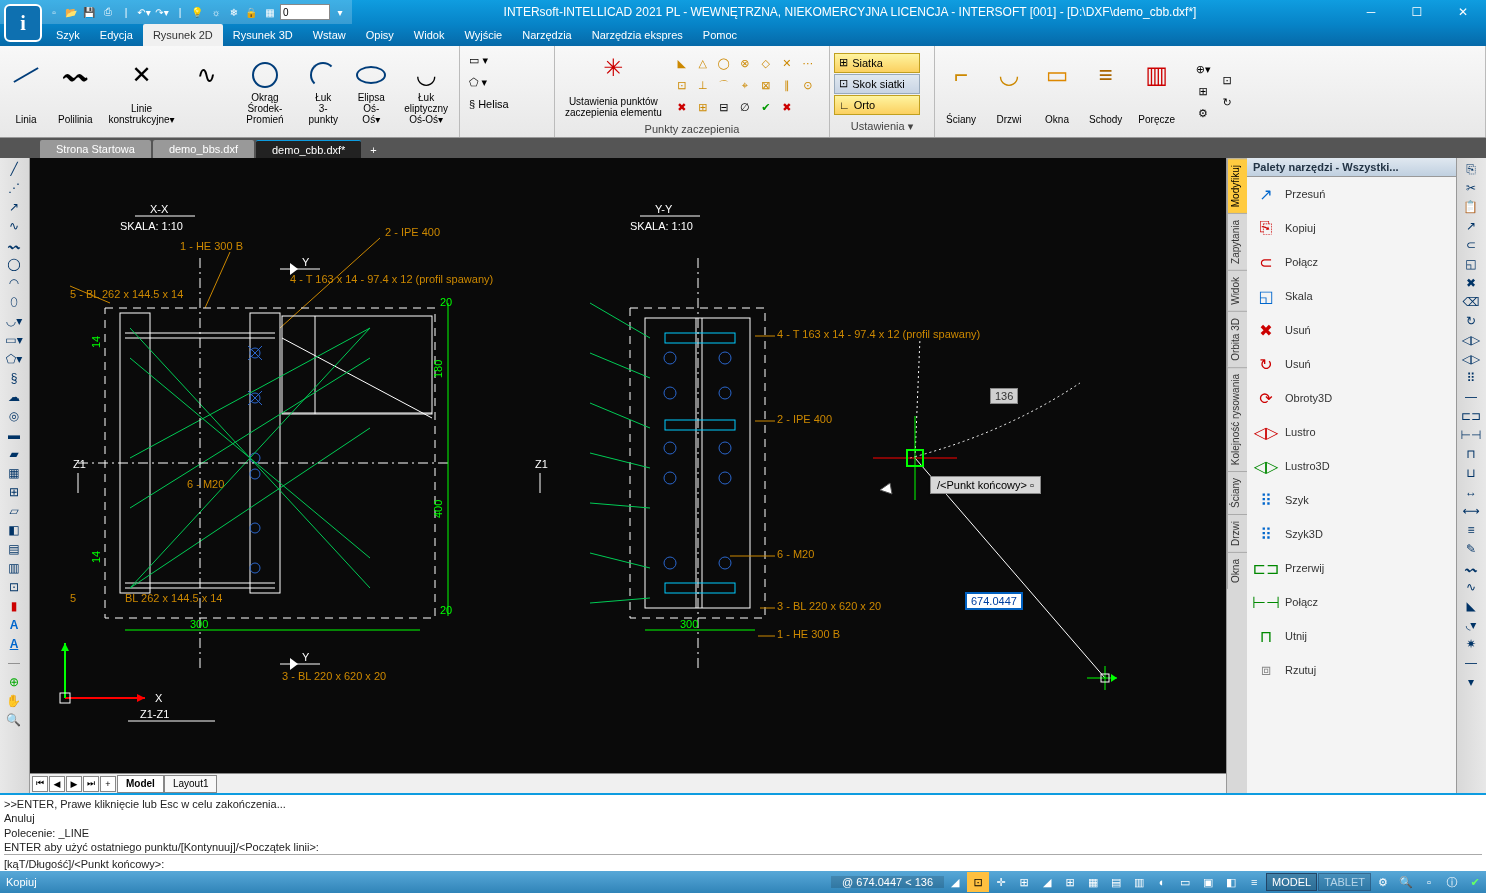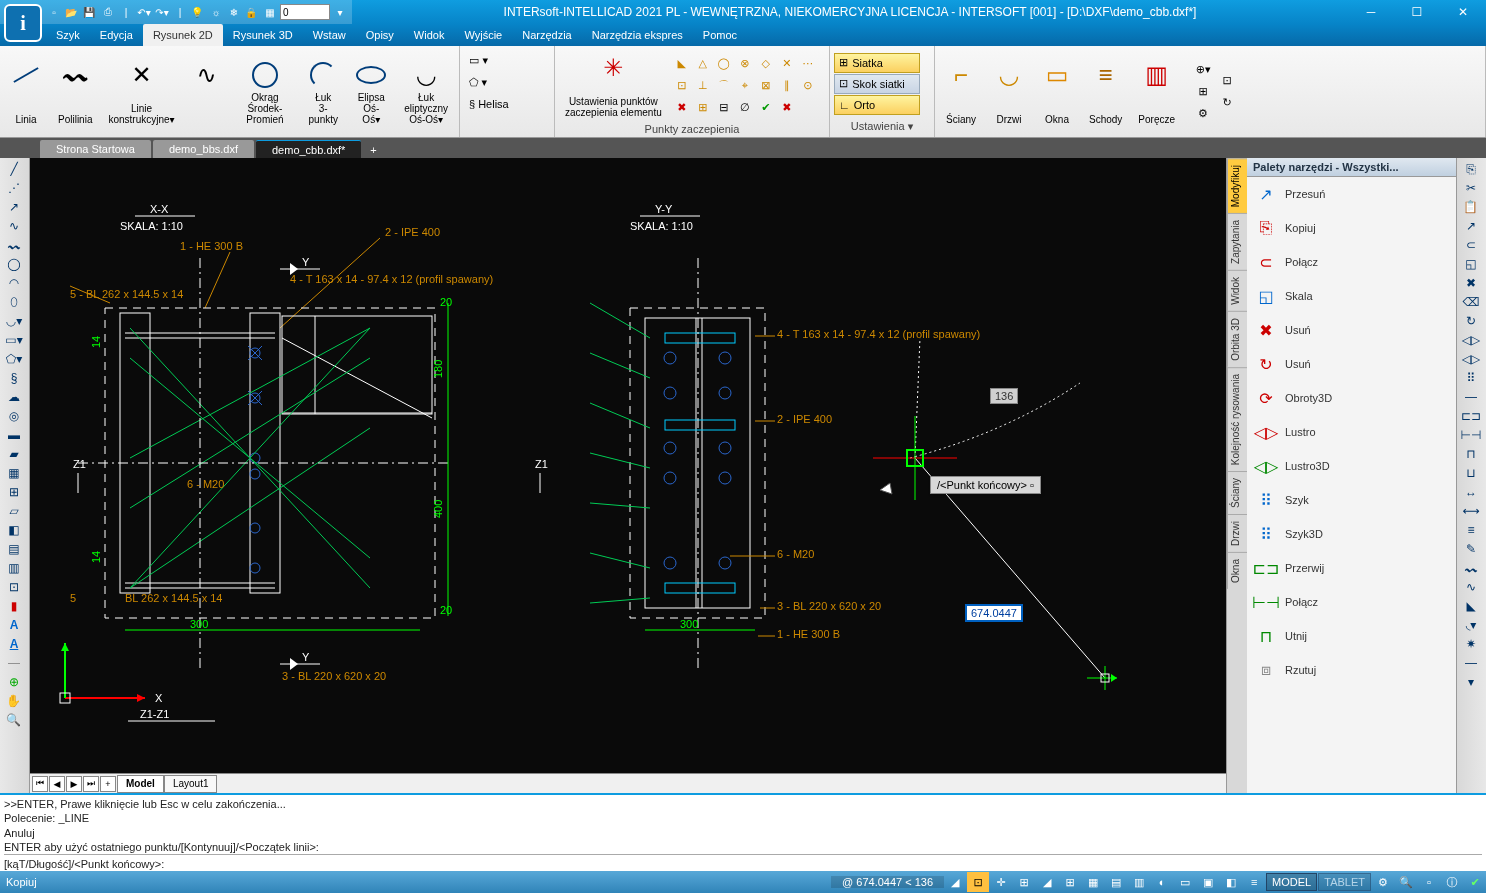--- a/index.html
+++ b/index.html
@@ -468,21 +468,21 @@
 
         <g transform="translate(1075,520)">
           <line x1="-18" y1="0" x2="12" y2="0" stroke="#0f0"></line>
             <path d="M12 0 l-6 -4 l0 8 z" fill="#0f0"></path>
           <line x1="0" y1="12" x2="0" y2="-12" stroke="#0f0"></line>
           <rect x="-4" y="-4" width="8" height="8" fill="none" stroke="#fff"></rect>
         </g>
       </svg>
       <div class="angle-label" style="top:230px;left:960px">136</div>
       <div class="tooltip-box" style="top:318px;left:900px"><span>/&lt;Punkt końcowy&gt;</span> ▫</div>
-      <div class="coord-input" style="top:446px;left:935px">674.0447</div>
+      <div class="coord-input" style="top:434px;left:935px">674.0447</div>
     </div>
     <div class="layout-tabs">
       <div class="lt-btn">⏮</div>
       <div class="lt-btn">◀</div>
       <div class="lt-btn">▶</div>
       <div class="lt-btn">⏭</div>
       <div class="lt-btn">+</div>
       <div class="lt-tab active">Model</div>
       <div class="lt-tab">Layout1</div>
     </div>
@@ -593,22 +593,22 @@
     <div class="tb-btn">◣</div>
     <div class="tb-btn">◟▾</div>
     <div class="tb-btn">✷</div>
     <div class="tb-btn">—</div>
     <div class="tb-btn">▾</div>
   </div>
 </div>
 
 <div class="command-area">
   <div>&gt;&gt;ENTER, Prawe kliknięcie lub Esc w celu zakończenia...</div>
+  <div>Anuluj</div>
   <div>Polecenie: _LINE</div>
-  <div>Anuluj</div>
   <div>ENTER aby użyć ostatniego punktu/[Kontynuuj]/&lt;Początek linii&gt;:</div>
   <div class="cmd-input">
     <span>[kąT/Długość]/&lt;Punkt końcowy&gt;:</span>
     <input style="">
   </div>
 </div>
 
 <div class="statusbar">
   <div class="status-left">Kopiuj</div>
   <div class="status-coords">@ 674.0447 &lt; 136</div>

